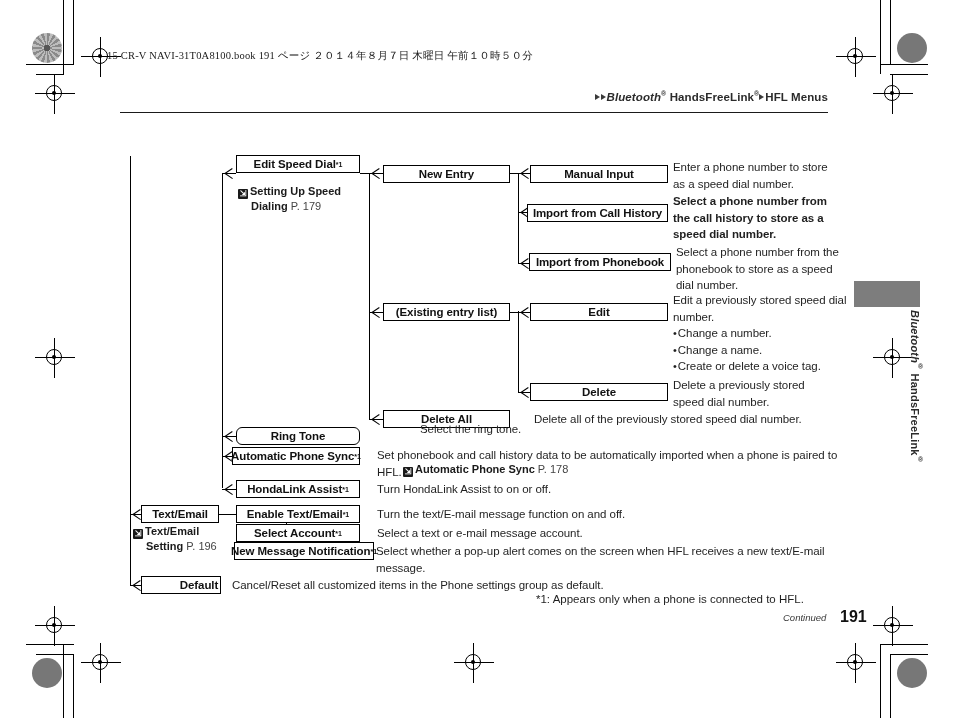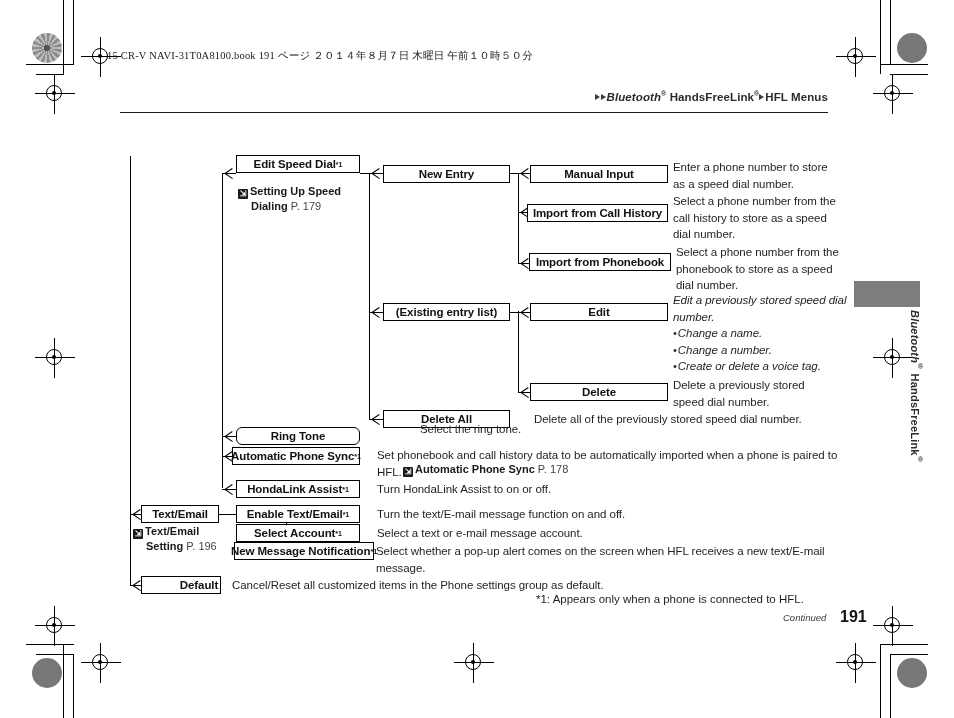--- a/index.html
+++ b/index.html
@@ -342,21 +342,21 @@
   <div class="box" style="left:530px; top:165px; width:138px; height:18px;">
     <span>Manual Input</span>
   </div>
   <div class="desc" style="left:673px; top:159px; width:160px;">Enter a phone number to store as a speed dial number.</div>
 
   <div class="hline" style="left:518px; top:211.5px; width:12px;"></div>
   <div class="arrow" style="left:521px; top:207px;"></div>
   <div class="box" style="left:527px; top:204px; width:141px; height:18px;">
     <span>Import from Call History</span>
   </div>
-  <div class="desc" style="left:673px; top:193px; width:168px;">Select a phone number from the call history to store as a speed dial number.</div>
+  <div class="desc" style="left:673px; top:193px; width:168px;font-weight:bold;">Select a phone number from the call history to store as a speed dial number.</div>
 
   <div class="hline" style="left:518px; top:262.5px; width:12px;"></div>
   <div class="arrow" style="left:521px; top:258px;"></div>
   <div class="box" style="left:529px; top:253px; width:142px; height:18px;">
     <span>Import from Phonebook</span>
   </div>
   <div class="desc" style="left:676px; top:244px; width:168px;">Select a phone number from the phonebook to store as a speed dial number.</div>
 
   <div class="hline" style="left:369px; top:311.5px; width:14px;"></div>
   <div class="arrow" style="left:372px; top:307px;"></div>
@@ -365,25 +365,25 @@
   </div>
 
   <div class="vline" style="left:518px; top:311px; height:81px;"></div>
   <div class="hline" style="left:510px; top:311.5px; width:9px;"></div>
 
   <div class="hline" style="left:518px; top:311.5px; width:12px;"></div>
   <div class="arrow" style="left:521px; top:307px;"></div>
   <div class="box" style="left:530px; top:303px; width:138px; height:18px;">
     <span>Edit</span>
   </div>
-  <div class="desc" style="left:673px; top:292px; width:178px;font-style:italic;">
+  <div class="desc" style="left:673px; top:292px; width:178px;">
     <div>Edit a previously stored speed dial number.</div>
     <ul class="bullets">
+      <li>Change a number.</li>
       <li>Change a name.</li>
-      <li>Change a number.</li>
       <li>Create or delete a voice tag.</li>
     </ul>
   </div>
 
   <div class="hline" style="left:518px; top:391.5px; width:12px;"></div>
   <div class="arrow" style="left:521px; top:387px;"></div>
   <div class="box" style="left:530px; top:383px; width:138px; height:18px;">
     <span>Delete</span>
   </div>
   <div class="desc" style="left:673px; top:377px; width:160px;">Delete a previously stored speed dial number.</div>

